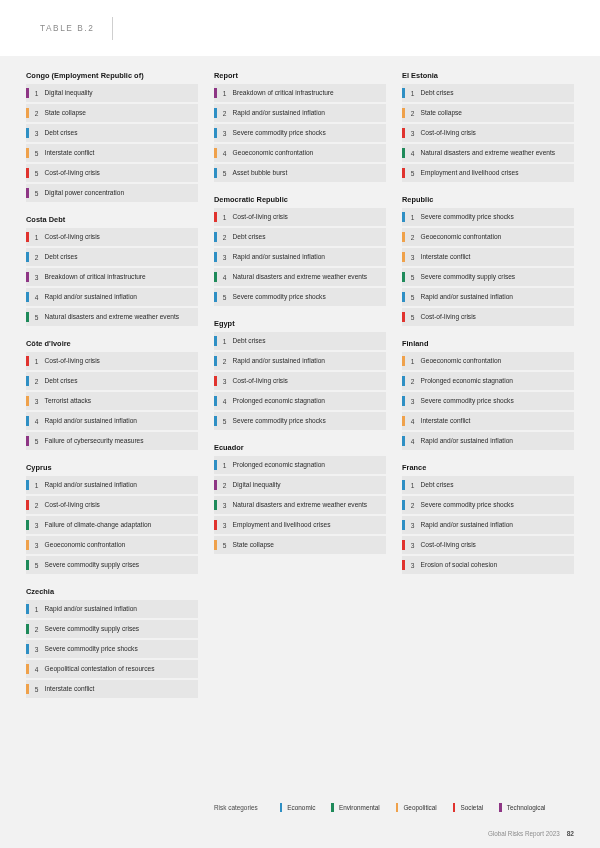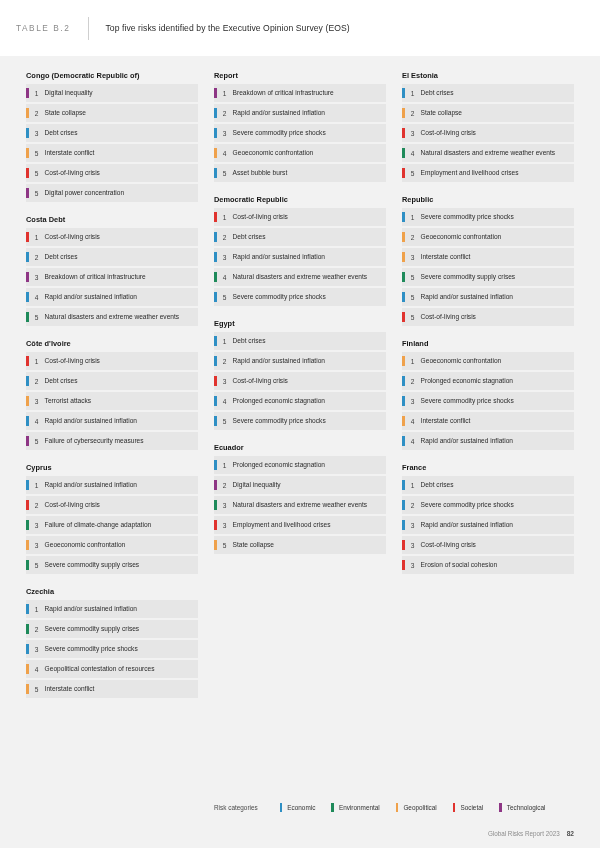--- a/index.html
+++ b/index.html
@@ -21,21 +21,21 @@
     height: 848px;
     background: #ffffff;
     box-sizing: border-box;
   }
 
   
   .table-header {
     display: flex;
     align-items: center;
     height: 56px;
-    padding-left: 16px;
+    padding-left: 40px;
     background: #ffffff;
   }
   .table-label {
     font-size: 8.3px;
     letter-spacing: 1.55px;
     color: #8b8b8b;
     font-weight: 400;
     white-space: nowrap;
   }
   .header-divider {
@@ -167,29 +167,28 @@
   }
 </style>
 </head>
 <body>
 
 <div class="page">
 
   <div class="table-header">
     <div class="table-label">TABLE B.2</div>
     <div class="header-divider"></div>
-    <div class="table-title">Top five risks identified by the Executive Opinion Survey (EOS)</div>
   </div>
 
   <div class="panel">
 
     <div class="columns" id="columns-root">
         <div class="column">
           <div class="country-block">
-            <div class="country-name">Congo (Democratic Republic of)</div>
+            <div class="country-name">Congo (Employment Republic of)</div>
             <div class="risk-row">
               <span class="risk-bar" style="background: rgb(142, 54, 133);"></span>
               <span class="risk-rank">1</span>
               <span class="risk-name">Digital inequality</span>
             </div>
             <div class="risk-row">
               <span class="risk-bar" style="background: rgb(239, 161, 75);"></span>
               <span class="risk-rank">2</span>
               <span class="risk-name">State collapse</span>
             </div>

